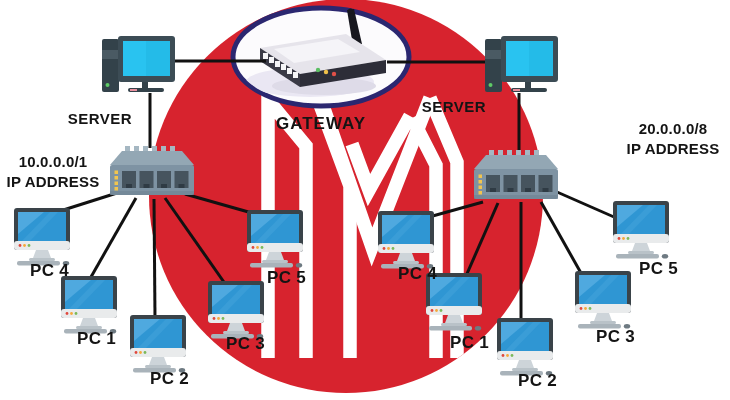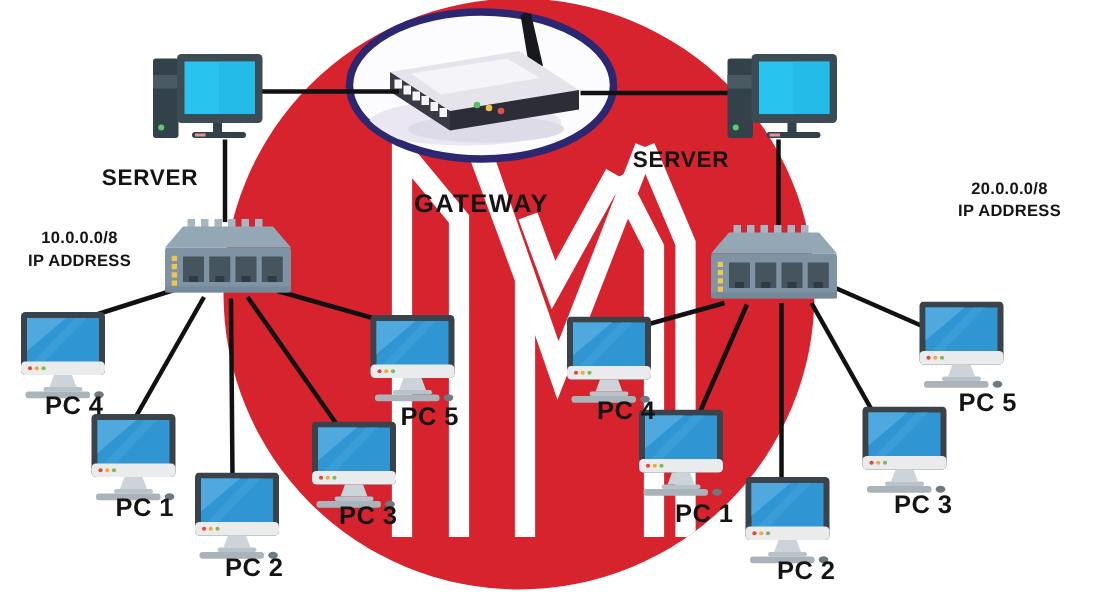--- a/index.html
+++ b/index.html
@@ -8,21 +8,21 @@
     font-family:"Liberation Sans", sans-serif;
   }
   .stage svg.scene{position:absolute;left:0;top:0;}
   .lbl{
     position:absolute;font-weight:bold;color:#141414;text-align:center;
     letter-spacing:.3px;white-space:nowrap;
   }
   .lbl-gateway{font-size:17px;letter-spacing:1px;}
   .lbl-server{font-size:15px;letter-spacing:.5px;}
   .lbl-pc{font-size:17px;text-align:right;}
-  .lbl-ip{font-size:11px;line-height:1.32;letter-spacing:.2px;}
+  .lbl-ip{font-size:15px;line-height:1.32;letter-spacing:.2px;}
 </style>
 </head>
 <body>
 
 <div class="stage">
 
   <svg class="scene" width="730" height="400" viewBox="0 0 730 400">
     <defs>
       <clipPath id="circleClip">
           <circle cx="346" cy="196" r="197"></circle>
@@ -148,27 +148,27 @@
     <use href="#sym-pc" x="204" y="281"></use>
     <use href="#sym-pc" x="243" y="210"></use>
 
     <use href="#sym-pc" x="374" y="211"></use>
     <use href="#sym-pc" x="422" y="273"></use>
     <use href="#sym-pc" x="493" y="318"></use>
     <use href="#sym-pc" x="571" y="271"></use>
     <use href="#sym-pc" x="609" y="201"></use>
   </svg>
 
-  <div class="lbl lbl-gateway" style="left:266px;top:114px;width:110px;margin-top:12px;">GATEWAY</div>
+  <div class="lbl lbl-gateway" style="left:266px;top:114px;width:110px;">GATEWAY</div>
 
   <div class="lbl lbl-server" style="left:60px;top:110px;width:80px;">SERVER</div>
   <div class="lbl lbl-server" style="left:414px;top:98px;width:80px;">SERVER</div>
 
   <div class="lbl lbl-ip" style="left:0px;top:152px;width:106px;">
-    <div>10.0.0.0/8</div>
+    <div>10.0.0.0/1</div>
     <div>IP ADDRESS</div>
   </div>
   <div class="lbl lbl-ip" style="left:618px;top:119px;width:110px;">
     <div>20.0.0.0/8</div>
     <div>IP ADDRESS</div>
   </div>
 
   <div class="lbl lbl-pc" style="left:11px;top:261px;width:58px;">PC 4</div>
   <div class="lbl lbl-pc" style="left:58px;top:329px;width:58px;">PC 1</div>
   <div class="lbl lbl-pc" style="left:131px;top:369px;width:58px;">PC 2</div>

